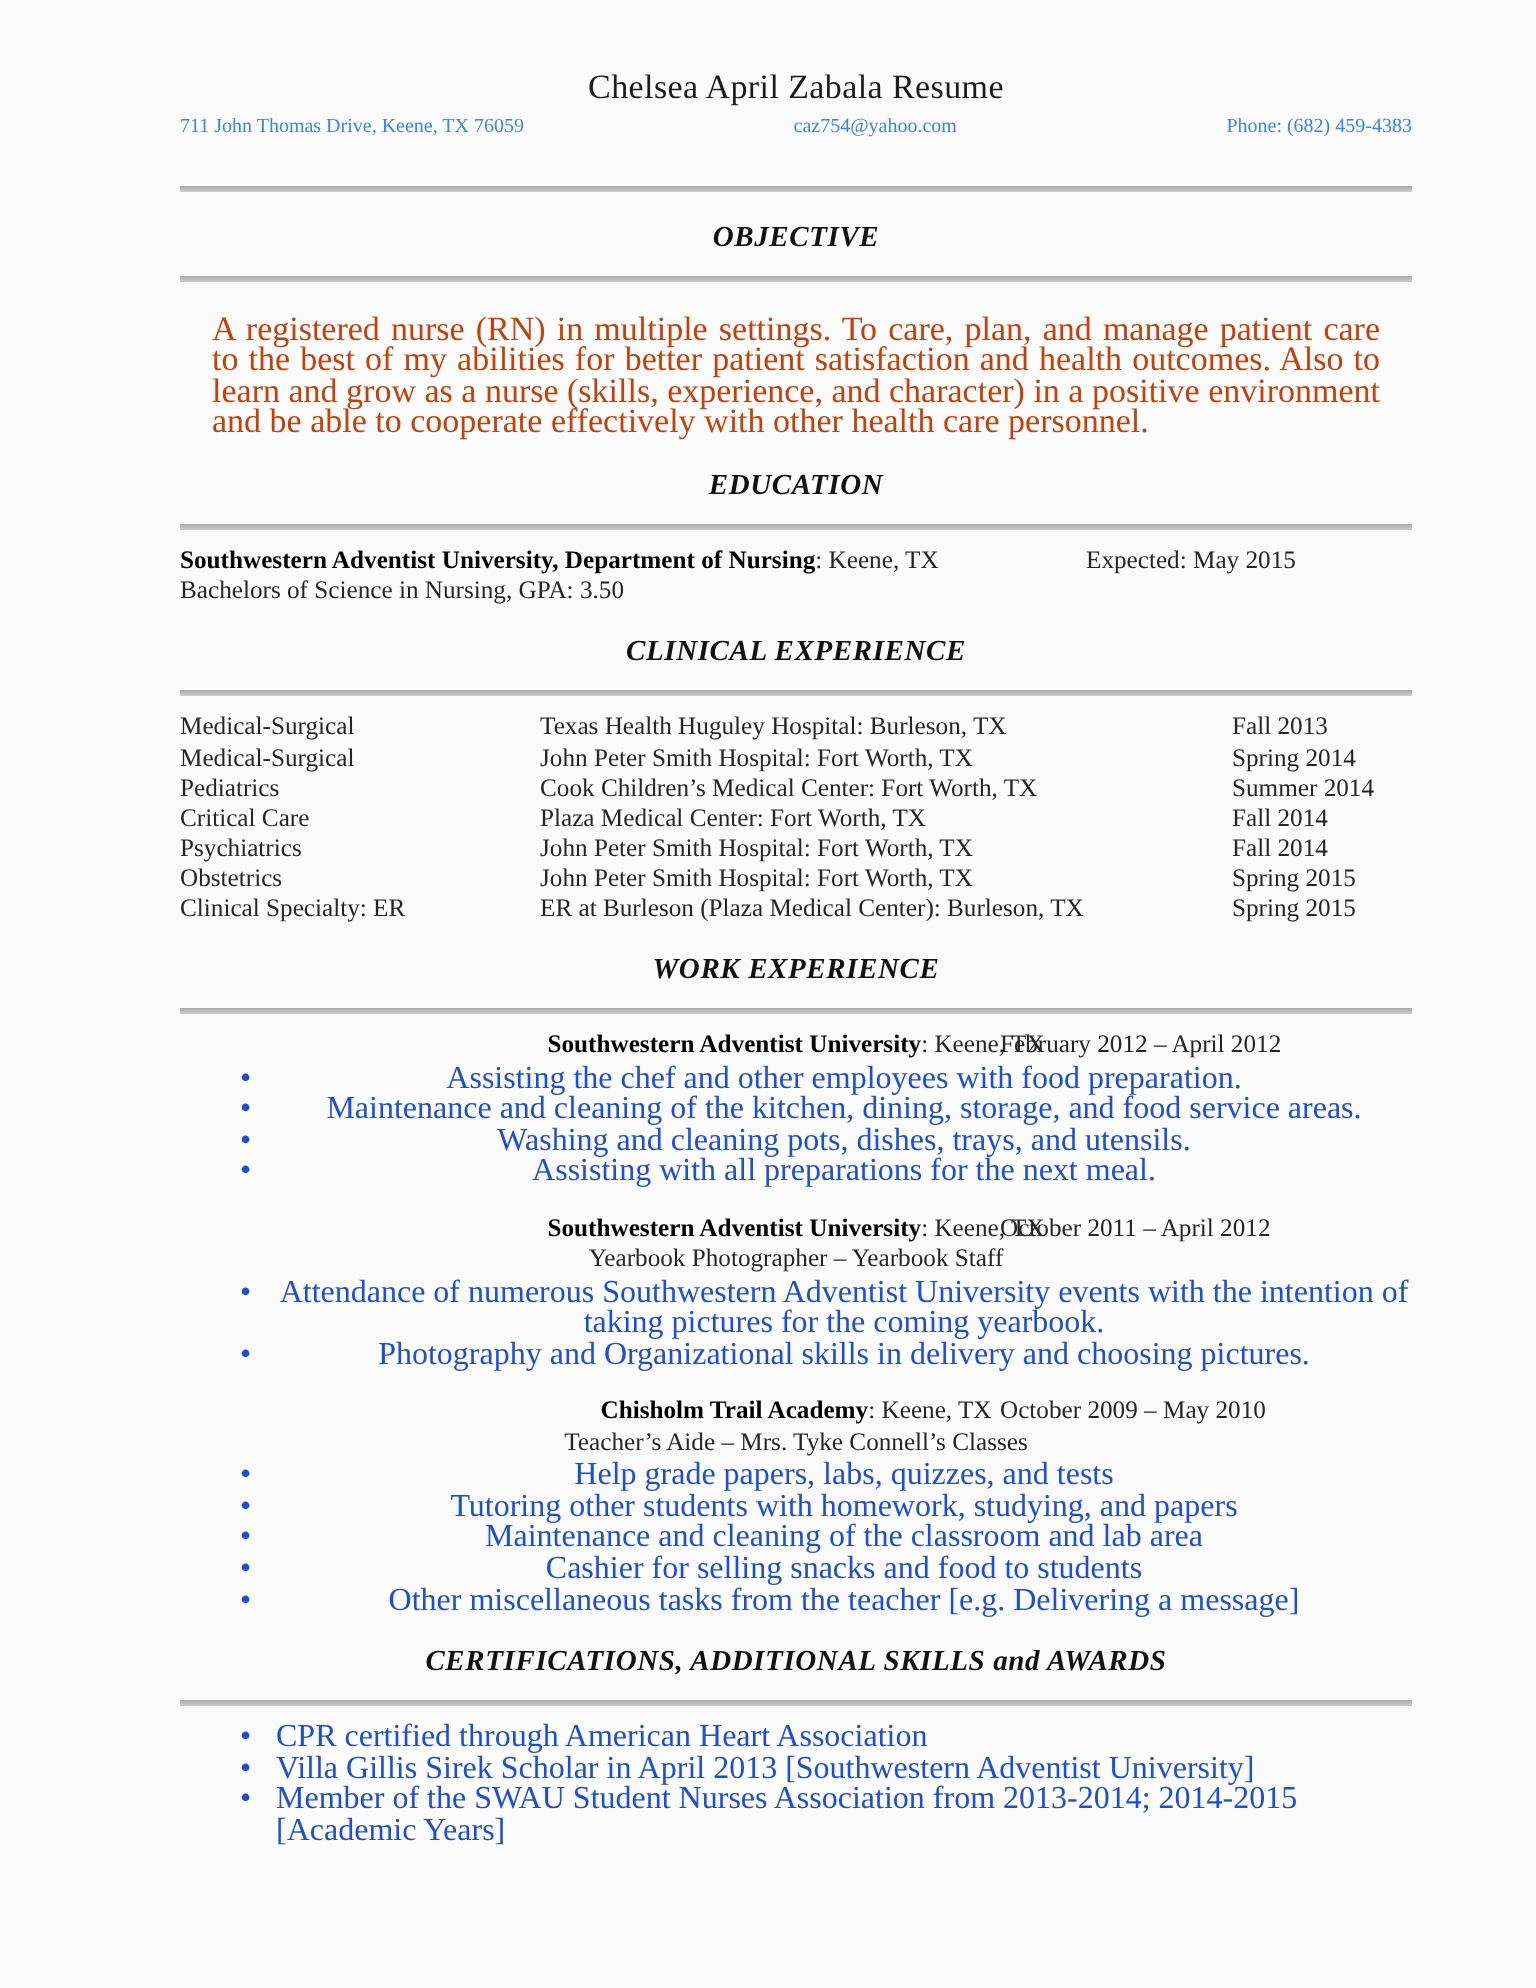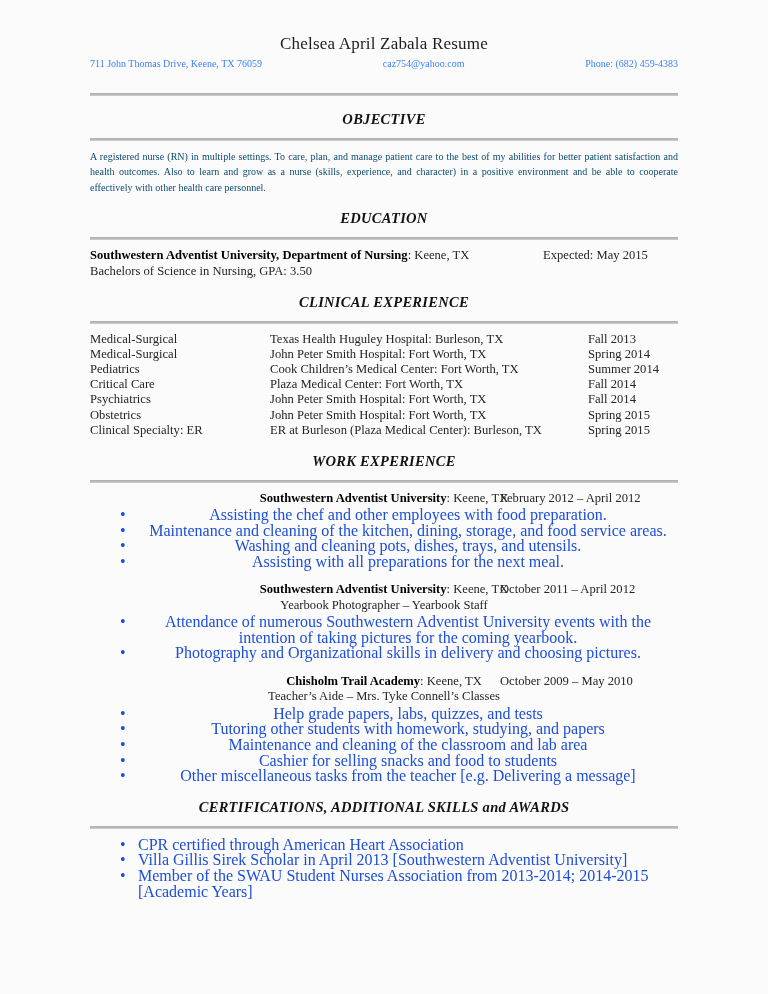--- a/index.html
+++ b/index.html
@@ -11,21 +11,21 @@
     width: 768px;
     height: 994px;
     font-family: "Liberation Serif", "DejaVu Serif", serif;
     color: #222;
     overflow: hidden;
   }
   .page {
     box-sizing: border-box;
     width: 768px;
     height: 994px;
-    padding: 34px 90px 20px 90px;
+    padding: 34px 62px 20px 90px;
   }
   
   .title {
     text-align: center;
     font-size: 17px;
     color: #1c1c1c;
     letter-spacing: 0.2px;
   }
   .contact-row {
     display: flex;
@@ -57,25 +57,25 @@
     font-size: 12.6px;
     line-height: 15.4px;
     color: #252525;
   }
   .b { font-weight: bold; color: #000; }
   .rel { position: relative; }
   .edu-date { position: absolute; left: 453px; top: 0; }
   .job-date { position: absolute; left: 410px; top: 0; }
 
   .justified {
-    margin: 0;
-    font-size: 10px;
+    margin: 16px;
+    font-size: 17px;
     line-height: 15.4px;
     text-align: justify;
-    color: #0c4a6e;
+    color: #c2410c;
   }
 
   
   .crow {
     display: flex;
     font-size: 12.6px;
     line-height: 15.1px;
     color: #252525;
   }
   .c1 { width: 180px; flex: none; }

